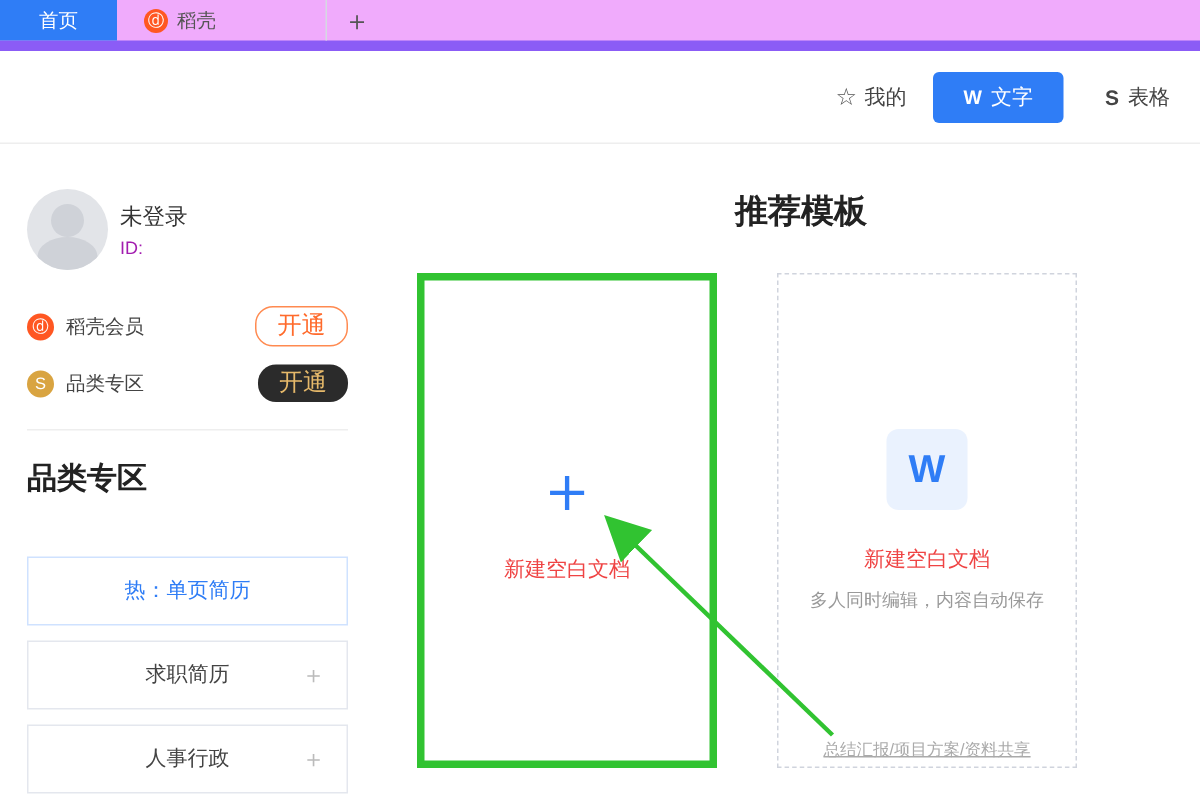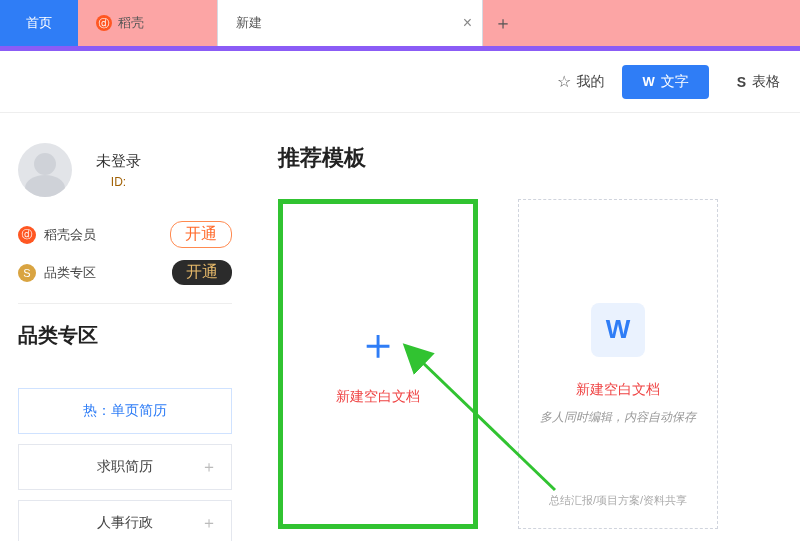--- a/index.html
+++ b/index.html
@@ -1,19 +1,19 @@
 <!DOCTYPE html>
 <html><head>
 <meta charset="utf-8">
 <style>
   * { box-sizing: border-box; margin: 0; padding: 0; font-family: "Microsoft YaHei", sans-serif; }
   body { width: 800px; height: 541px; overflow: hidden; background: #fff; position: relative; }
 
   
-  .tabbar { height: 51px; background: #fca5a5; border-bottom: 5px solid #8b5cf6; display: flex; }
+  .tabbar { height: 34px; background: #f0abfc; border-bottom: 7px solid #8b5cf6; display: flex; }
   .tab { display: flex; align-items: center; padding: 0 18px; font-size: 13px; color: #555; border-right: 1px solid #d5d9e2; position: relative; cursor: pointer; }
   .tab.home { background: #2f7df6; color: #fff; border-right: none; min-width: 78px; justify-content:center; }
   .tab.docer { min-width: 140px; }
   .tab.new { min-width: 265px; background: #fff; }
   .tab .close { position:absolute; right:10px; color:#888; font-size:16px; }
   .tab-plus { width: 40px; display:flex; align-items:center; justify-content:center; color:#555; font-size:18px; cursor:pointer; }
   .docer-ico { width:16px; height:16px; border-radius:50%; background:#ff5722; color:#fff; font-size:11px; display:flex; align-items:center; justify-content:center; margin-right:6px; }
 
   
   .toolbar { height: 62px; display:flex; justify-content:flex-end; align-items:center; gap:18px; padding-right:10px; border-bottom:1px solid #eee; }
@@ -22,76 +22,72 @@
   .btn-blue { background:#2f7df6; color:#fff; border-radius:4px; padding:8px 20px; font-size:14px; display:flex; align-items:center; gap:6px; cursor:pointer; }
   .btn-gray { color:#444; font-size:14px; display:flex; align-items:center; gap:6px; cursor:pointer; padding:8px 10px; }
   .ico-w { font-weight:bold; font-size:13px; }
   .ico-s { font-weight:bold; font-size:14px; }
 
   
   .main { display:flex; height: calc(541px - 96px); }
 
   
   .sidebar { width: 250px; padding: 30px 18px 0 18px; }
-  .profile { display:flex; gap:24px; align-items:center; margin-bottom:24px; }
+  .profile { display:flex; gap:8px; align-items:center; margin-bottom:24px; }
   .avatar { width:54px; height:54px; border-radius:50%; background:#e2e4e8; position:relative; overflow:hidden; }
   .avatar::before { content:""; position:absolute; width:22px; height:22px; border-radius:50%; background:#cfd2d8; top:10px; left:16px; }
   .avatar::after { content:""; position:absolute; width:40px; height:26px; border-radius:50% 50% 0 0; background:#cfd2d8; top:32px; left:7px; }
   .userinfo .name { font-size:15px; color:#333; }
-  .userinfo .id { font-size:12px; color:#a16207; margin-top:4px;text-align:center; }
+  .userinfo .id { font-size:12px; color:#a21caf; margin-top:4px; }
 
   .member-row { display:flex; align-items:center; justify-content:space-between; margin:12px 0; }
   .member-left { display:flex; align-items:center; gap:8px; font-size:13px; color:#444; }
   .badge { width:18px; height:18px; border-radius:50%; display:flex; align-items:center; justify-content:center; color:#fff; font-size:11px; }
   .badge.orange { background:#ff5722; }
   .badge.gold { background:#d9a441; }
   .pill { border-radius:12px; padding:2px 14px; font-size:16px; cursor:pointer; }
   .pill.outline { border:1px solid #ff8a50; color:#ff6a2b; }
   .pill.dark { background:#2b2b2b; color:#e6b96a; }
 
   .divider { height:1px; background:#eee; margin:18px 0; }
 
   .section-title { font-size:20px; font-weight:600; color:#222; margin-bottom:16px; }
 
   .cat-item { height:46px; border:1px solid #e4e7ee; display:flex; align-items:center; justify-content:center; font-size:14px; color:#444; margin-bottom:10px; position:relative; cursor:pointer; }
   .cat-item.hot { border-color:#cfe2ff; color:#2f7df6;margin-top:39px; }
   .cat-item .plus { position:absolute; right:14px; color:#bbb; font-size:16px; }
 
   
   .content { flex:1; padding: 30px 10px 0 28px; }
-  .recommend-title { font-size:22px; font-weight:600; color:#222; margin-bottom:26px; }
+  .recommend-title { font-size:22px; font-weight:600; color:#222; margin-bottom:26px;text-align:center; }
 
   .cards { display:flex; gap:40px; }
   .card { width:200px; height:330px; border:1px dashed #d0d4dd; position:relative; display:flex; flex-direction:column; align-items:center; justify-content:center; cursor:pointer; }
   .card.highlight { outline:5px solid #31c331; outline-offset:-5px; }
   .bigplus { font-size:44px; color:#2f7df6; font-weight:300; line-height:1; margin-bottom:22px; }
   .card-label { font-size:14px; color:#ef4444; }
 
   .online-ico { width:54px; height:54px; background:#eaf2fe; border-radius:8px; display:flex; align-items:center; justify-content:center; margin-bottom:24px; }
   .online-ico span { color:#2f7df6; font-size:26px; font-weight:bold; }
-  .card .sub { font-size:12px; color:#999; margin-top:10px; text-align:right;font-style:italic; }
-  .card .footer-line { position:absolute; bottom:20px; font-size:11px; color:#aaa; }
+  .card .sub { font-size:12px; color:#999; margin-top:10px; text-align:right; }
+  .card .footer-line { position:absolute; bottom:4px; font-size:11px; color:#aaa;text-decoration:underline; }
 
   
   .arrow-svg { position:absolute; left:380px; top:330px; pointer-events:none; }
 </style>
 </head>
 <body>
 
 <div class="tabbar">
   <div class="tab home">
     <span>首页</span>
   </div>
   <div class="tab docer">
     <span class="docer-ico">ⓓ</span>
     <span>稻壳</span>
-  </div>
-  <div class="tab new">
-    <span>新建</span>
-    <span class="close">×</span>
   </div>
   <div class="tab-plus">＋</div>
 </div>
 
 <div class="toolbar">
   <div class="mydocs">
     <span class="star">☆</span>
     <span>我的</span>
   </div>
   <div class="btn-blue">

